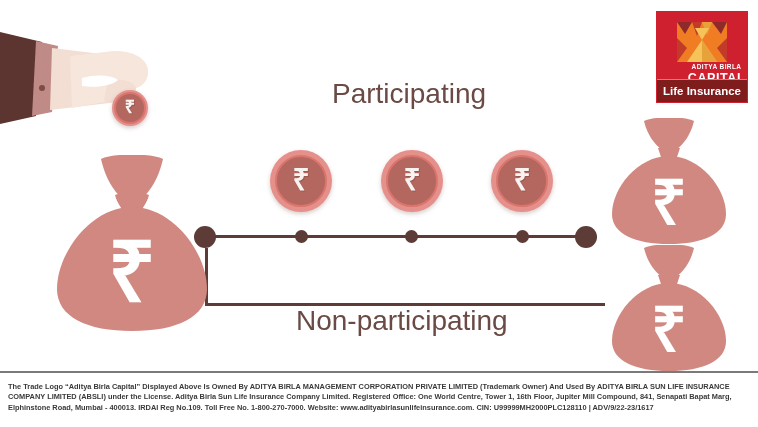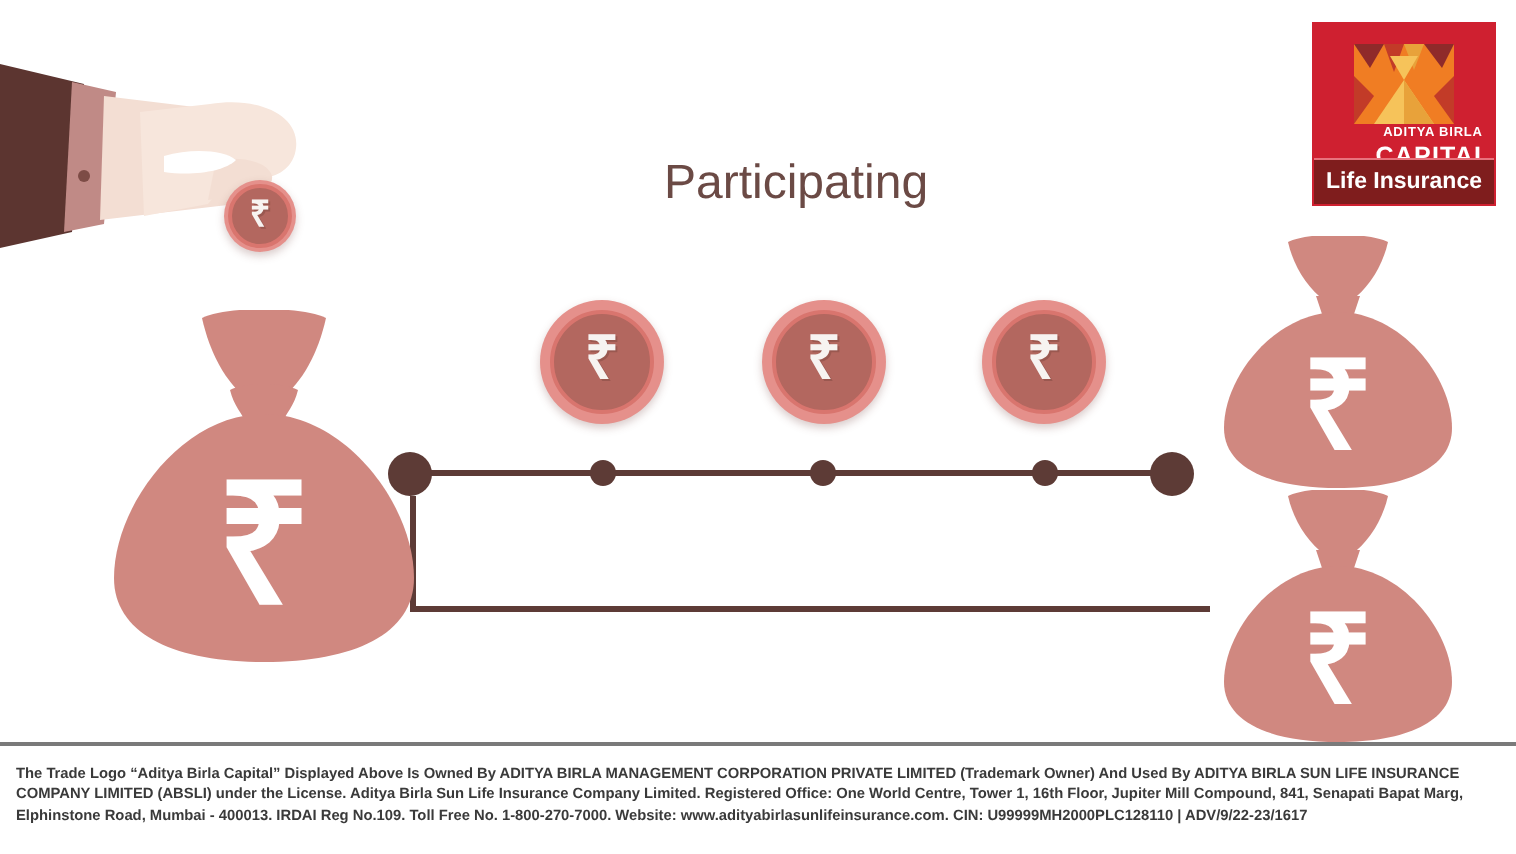--- a/index.html
+++ b/index.html
@@ -69,21 +69,21 @@
     font-weight: bold;
     display: flex;
     align-items: center;
     justify-content: center;
   }
 
   
   .title {
     position: absolute;
     color: #6b4a45;
-    font-size: 24px;
+    font-size: 28px;
     font-weight: normal;
     white-space: nowrap;
   }
   .title-participating { left: 332px; top: 78px; }
   .title-nonparticipating { left: 296px; top: 305px; }
 
   
   .axis-line {
     position: absolute;
     left: 205px;
@@ -237,20 +237,21 @@
       </svg>
     </div>
     <div class="logo-wordmark">
       <span>ADITYA BIRLA</span>
       <span class="big">CAPITAL</span>
     </div>
     <div class="logo-strip">Life Insurance</div>
   </div>
 
   <div class="title title-participating">Participating</div>
+  <div class="title title-nonparticipating">Non-participating</div>
 
   <div class="coin" style="left:270px; top:150px;">
     <div class="coin-inner">
       <span class="coin-rupee">₹</span>
     </div>
   </div>
   <div class="coin" style="left:381px; top:150px;">
     <div class="coin-inner">
       <span class="coin-rupee">₹</span>
     </div>

